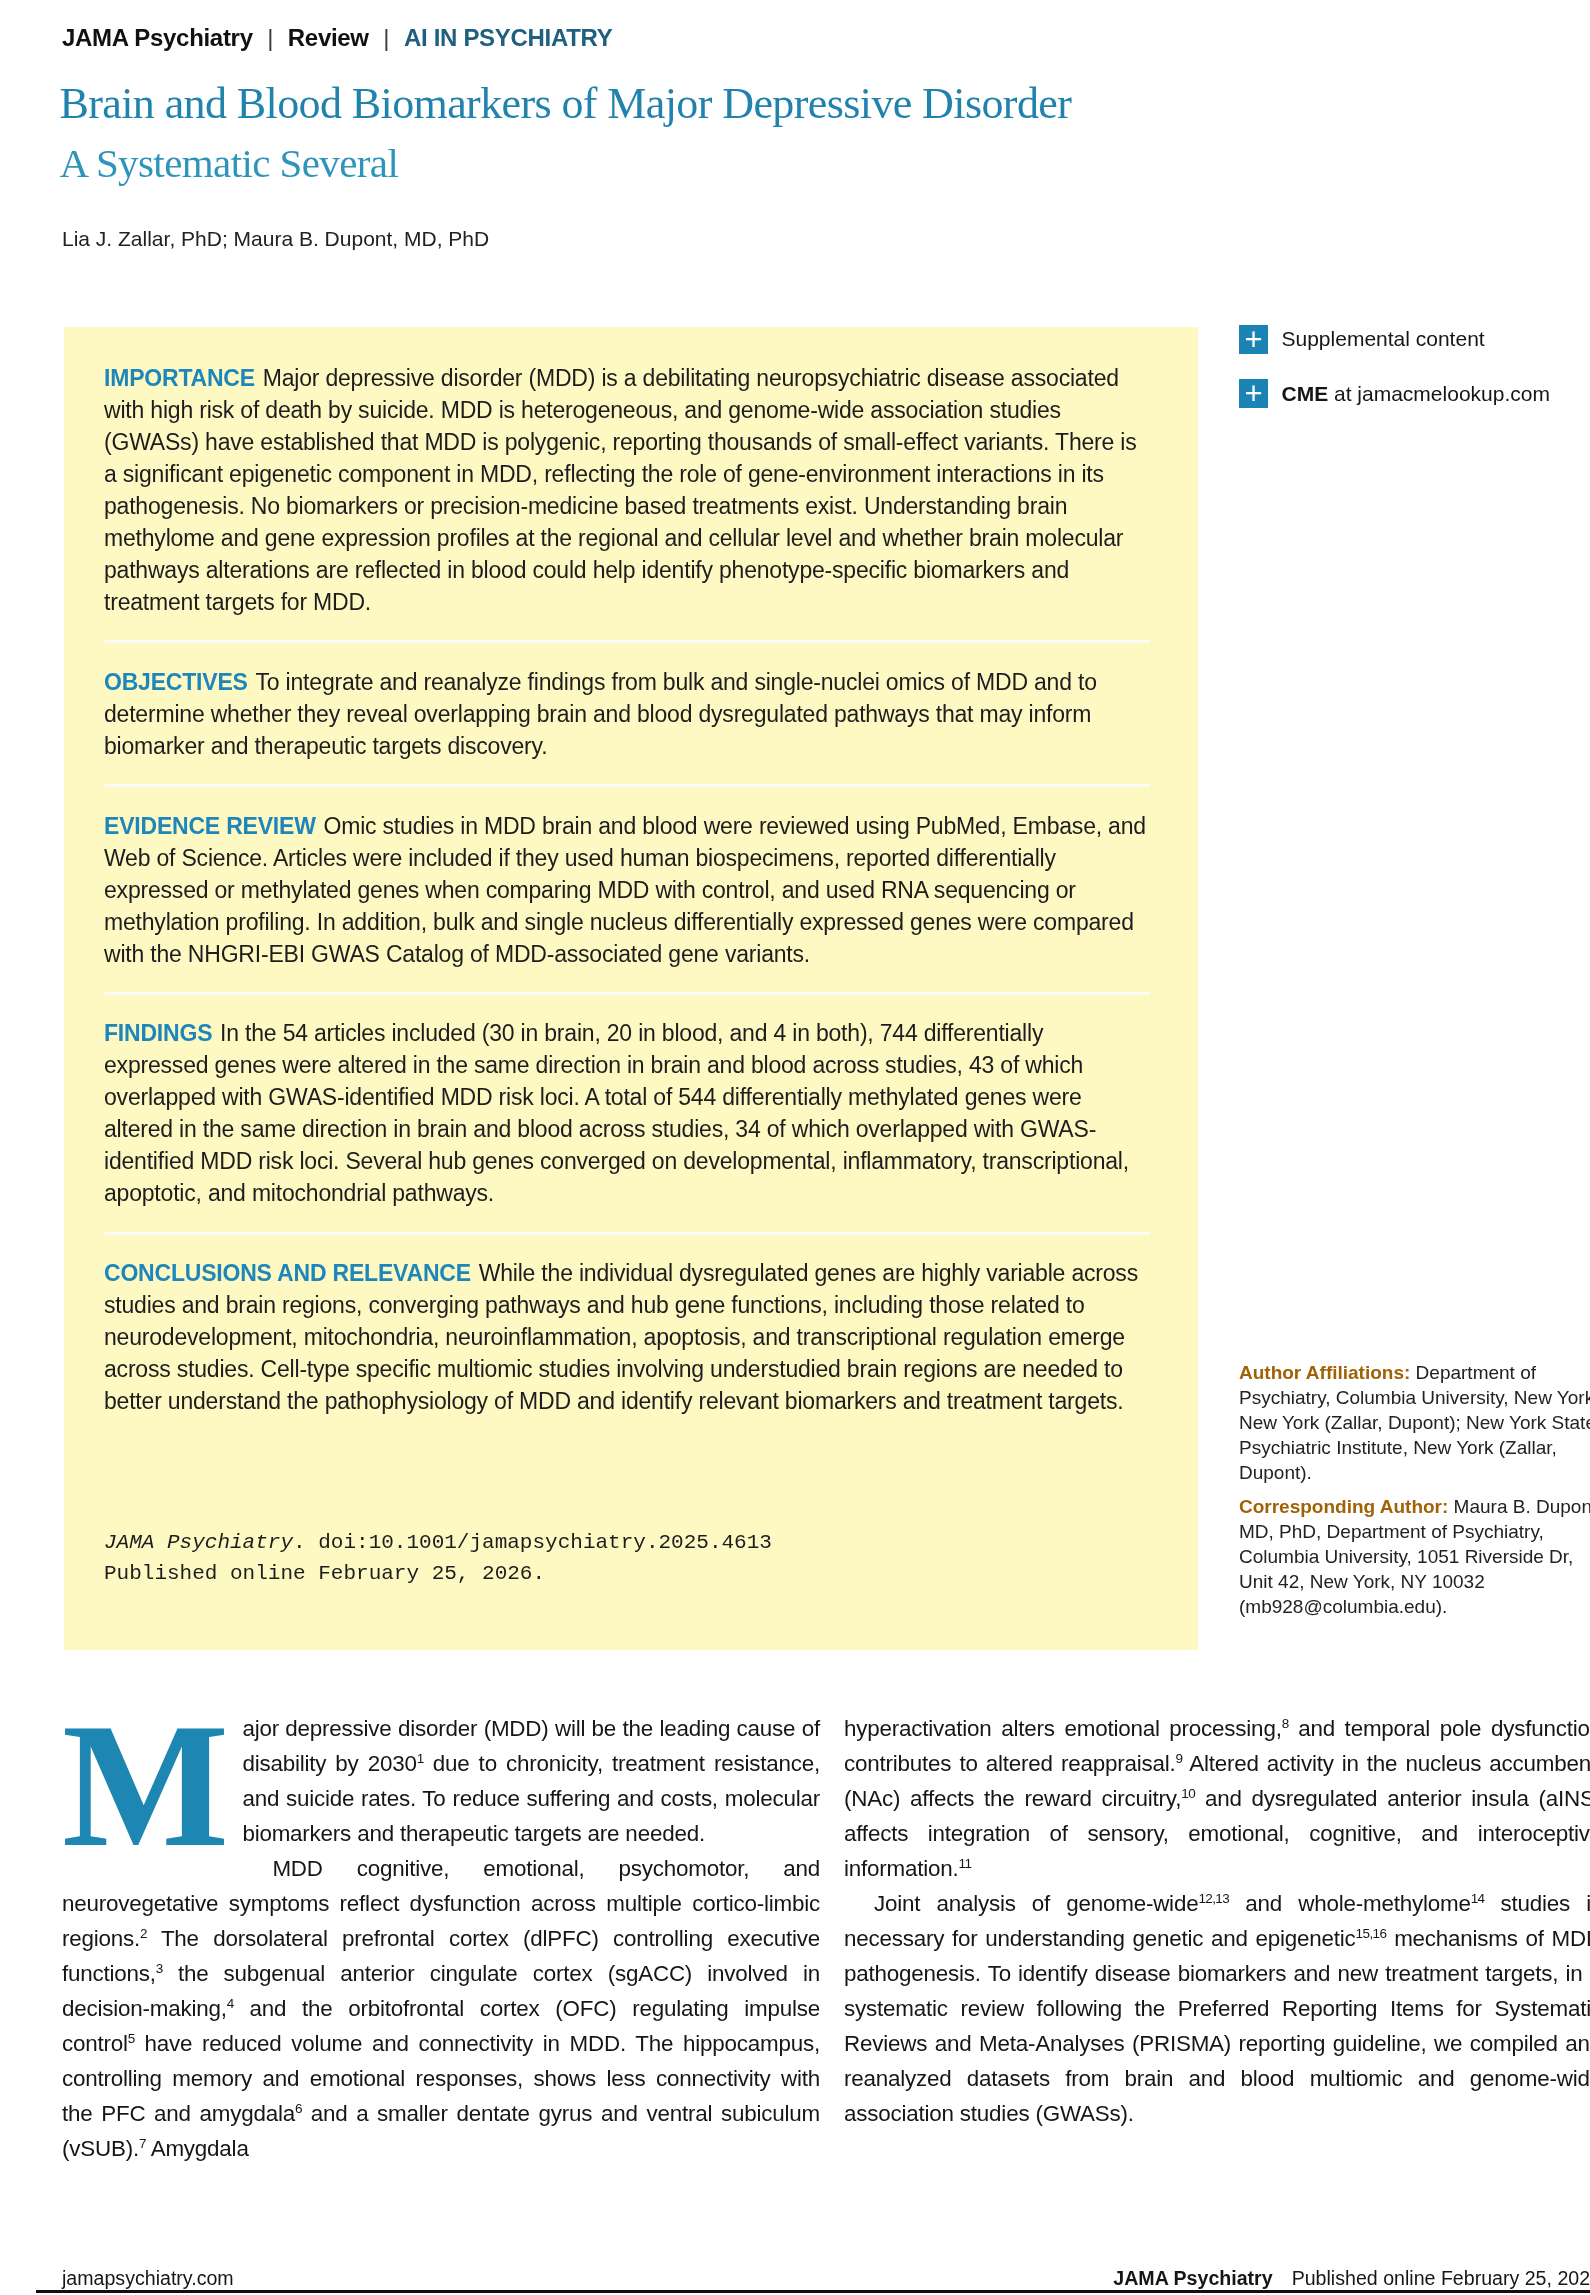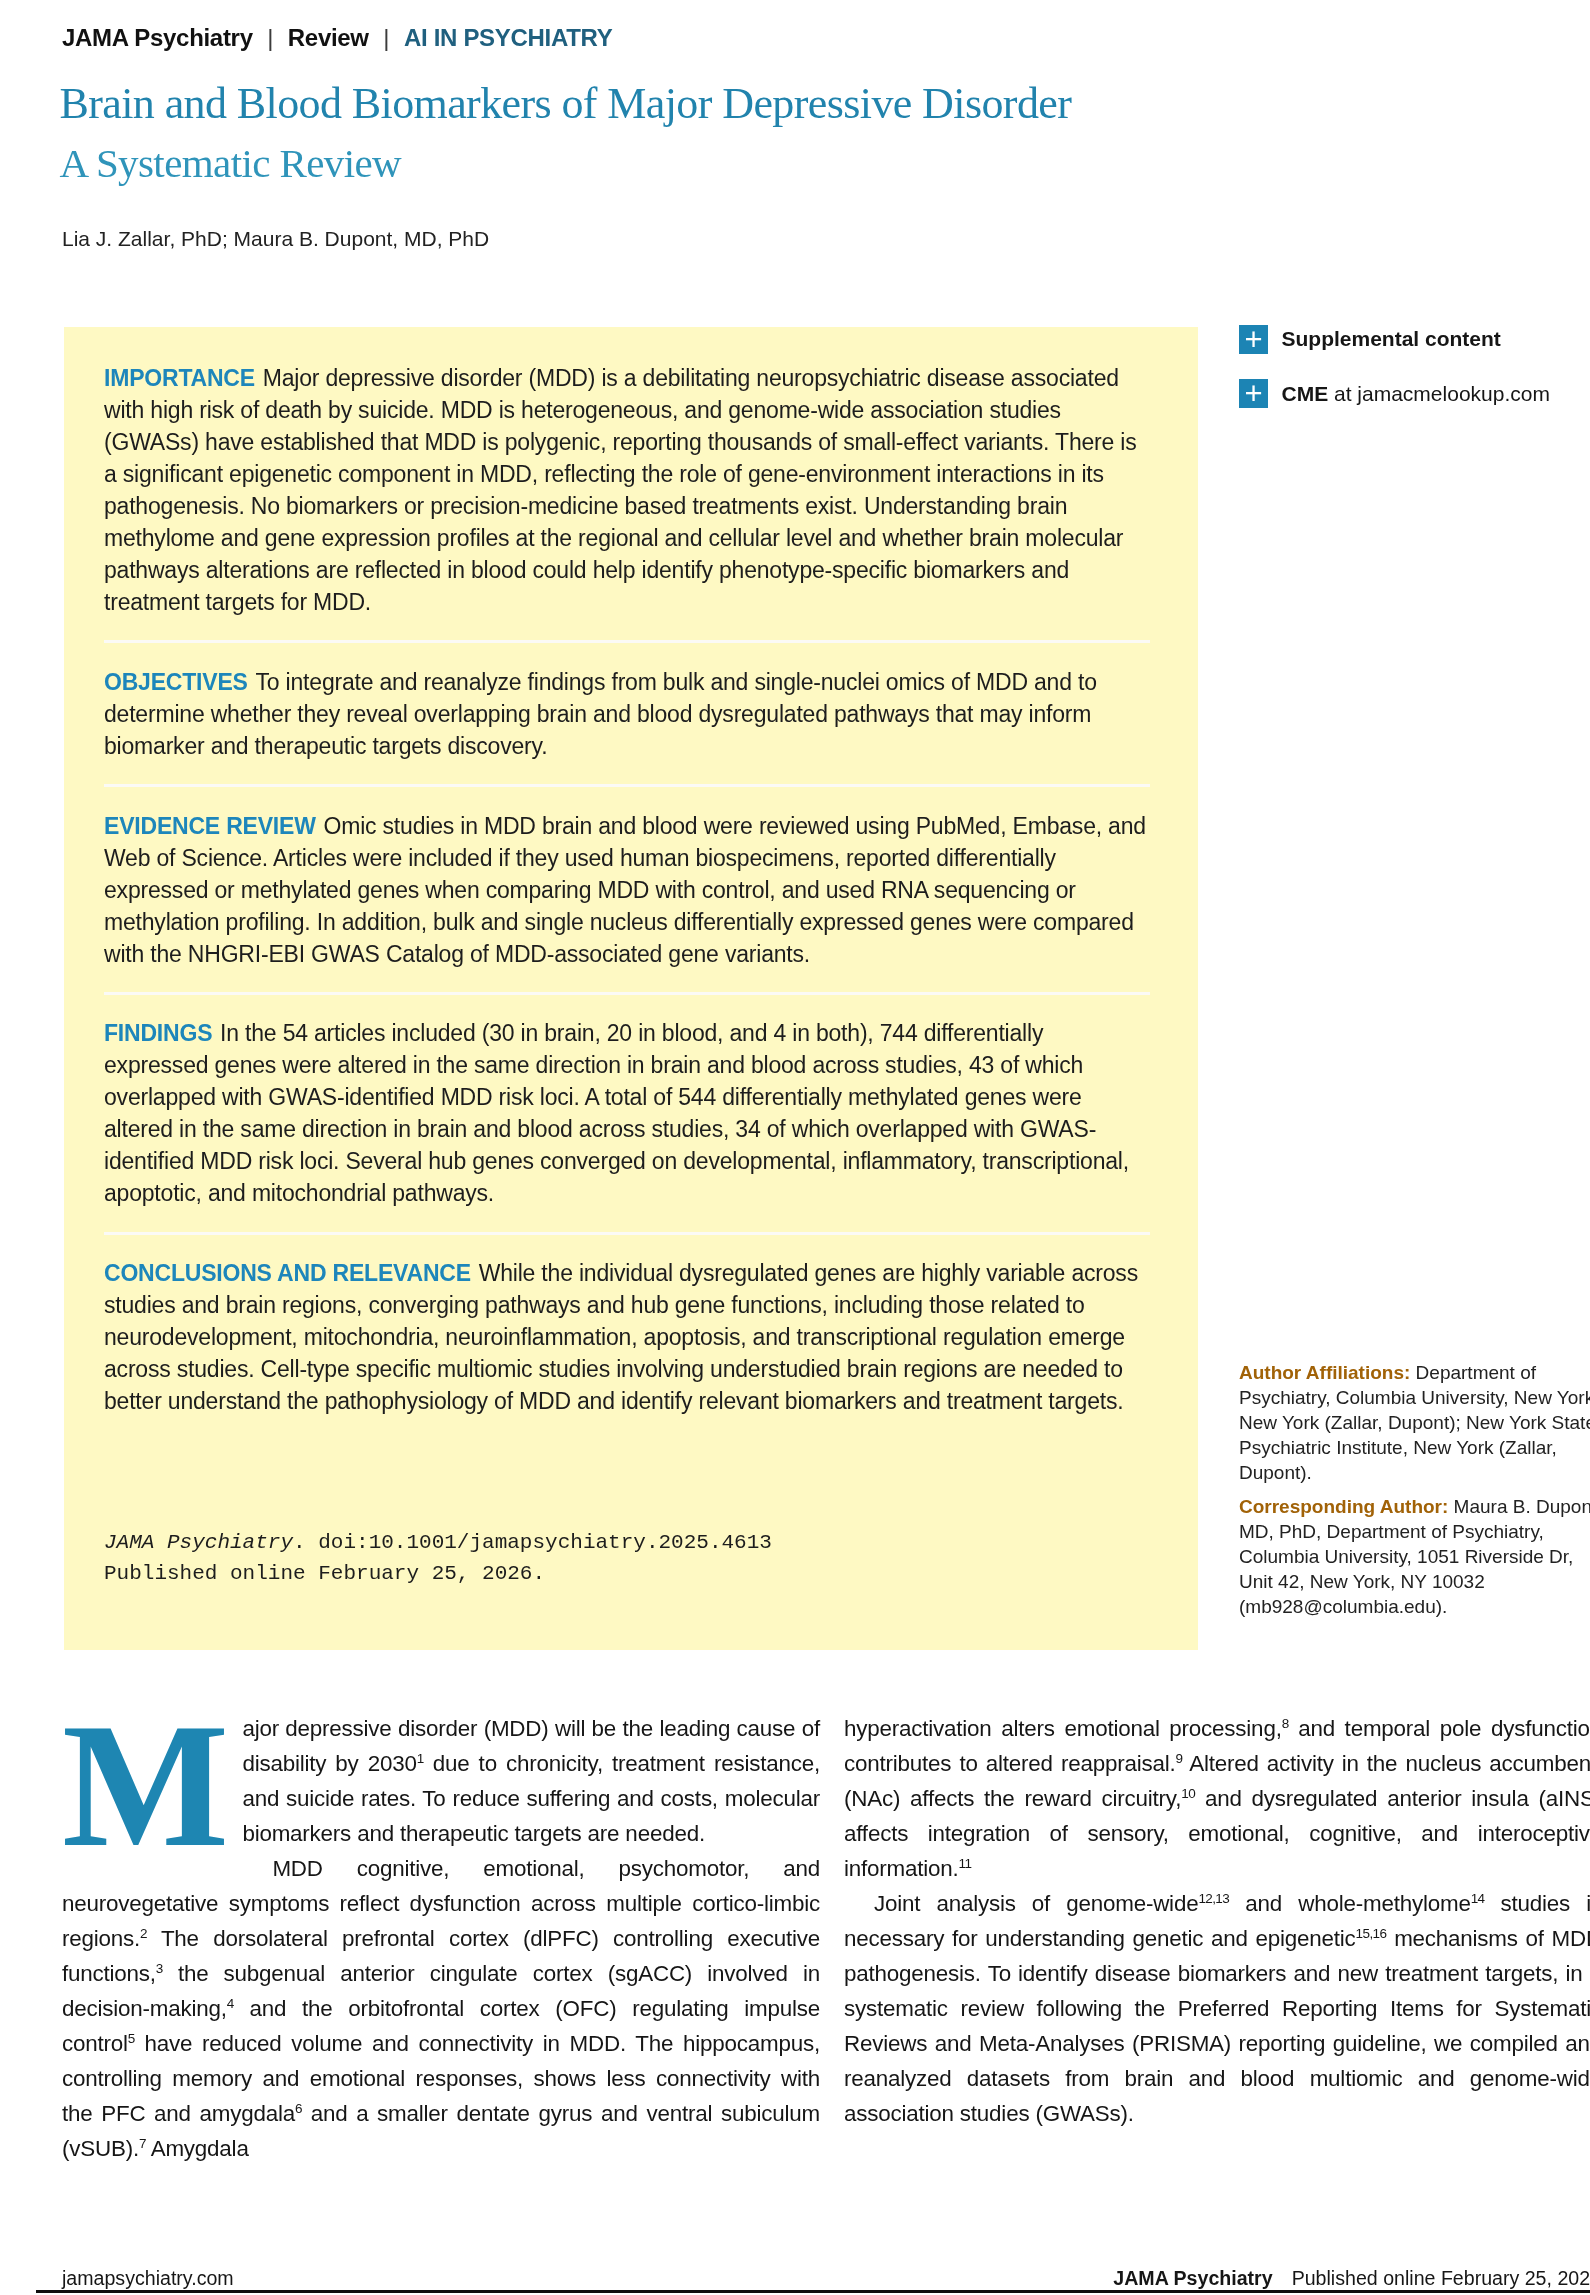--- a/index.html
+++ b/index.html
@@ -26,21 +26,21 @@
   .abs p{margin:0;font-size:23px;line-height:32px;color:#1d1d1d;letter-spacing:-0.2px;}
   .abs-label{font-weight:700;color:#1d86bb;margin-right:7.8px;}
   .citation{position:absolute;left:40px;top:1200px;font-size:21px;line-height:31px;color:#1d1d1d;font-family:Liberation Mono, monospace;}
   .citation .ital{font-style:italic;}
 
   
   .sidebar{position:absolute;left:1203px;top:324px;width:364px;}
   .side-row{display:flex;align-items:flex-start;margin-bottom:25px;font-size:21px;line-height:29px;color:#161616;}
   .plus{width:29px;height:29px;background:#1c84b4;color:#ffffff;display:flex;align-items:center;justify-content:center;
         font-size:31px;font-weight:400;flex:0 0 29px;margin-right:13.5px;margin-top:0.6px;}
-  .semib{font-weight:700;}
+  .semib{font-weight:400;}
   .affil{position:absolute;left:1203px;top:1360px;width:372px;font-size:19px;line-height:25px;color:#222;}
   .affil .blk + .blk{margin-top:9px;}
   .affil b{font-weight:700;color:#a16207;}
 
   
   .col{position:absolute;top:1711px;width:758px;font-size:22.4px;line-height:35px;
        text-align:justify;color:#161616;letter-spacing:-0.2px;}
   .col-1{left:26px;}
   .col-2{left:808px;}
   .col p{margin:0;}
@@ -58,21 +58,21 @@
 </head>
 <body>
 
 <div class="page">
 
   <div class="kicker">
     <span>JAMA Psychiatry</span><span class="div">|</span><span>Review</span><span class="div">|</span><span class="collection">AI IN PSYCHIATRY</span>
   </div>
 
   <div class="title-main">Brain and Blood Biomarkers of Major Depressive Disorder</div>
-  <div class="title-sub">A Systematic Review</div>
+  <div class="title-sub">A Systematic Several</div>
   <div class="authors">Lia J. Zallar, PhD; Maura B. Dupont, MD, PhD</div>
 
   <div class="abstract">
     <div class="abstract-inner">
       <section class="abs">
         <p><span class="abs-label">IMPORTANCE</span><span>Major depressive disorder (MDD) is a debilitating neuropsychiatric disease associated with high risk of death by suicide. MDD is heterogeneous, and genome-wide association studies (GWASs) have established that MDD is polygenic, reporting thousands of small-effect variants. There is a significant epigenetic component in MDD, reflecting the role of gene-environment interactions in its pathogenesis. No biomarkers or precision-medicine based treatments exist. Understanding brain methylome and gene expression profiles at the regional and cellular level and whether brain molecular pathways alterations are reflected in blood could help identify phenotype-specific biomarkers and treatment targets for MDD.</span></p>
       </section>
       <section class="abs">
         <p><span class="abs-label">OBJECTIVES</span><span>To integrate and reanalyze findings from bulk and single-nuclei omics of MDD and to determine whether they reveal overlapping brain and blood dysregulated pathways that may inform biomarker and therapeutic targets discovery.</span></p>
       </section>

